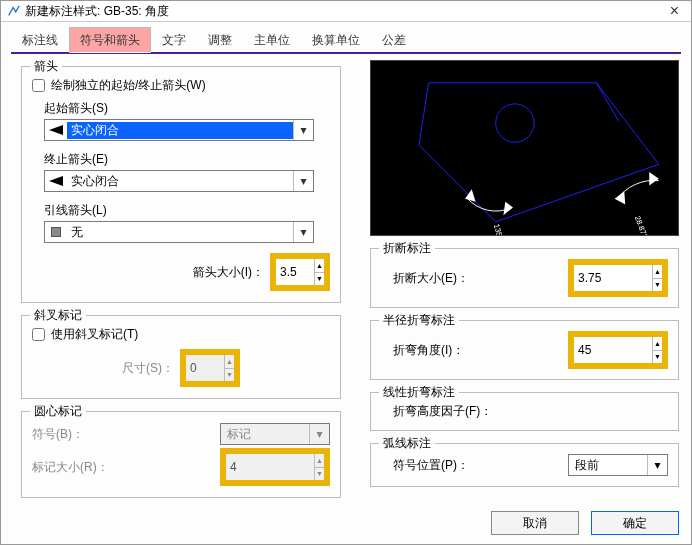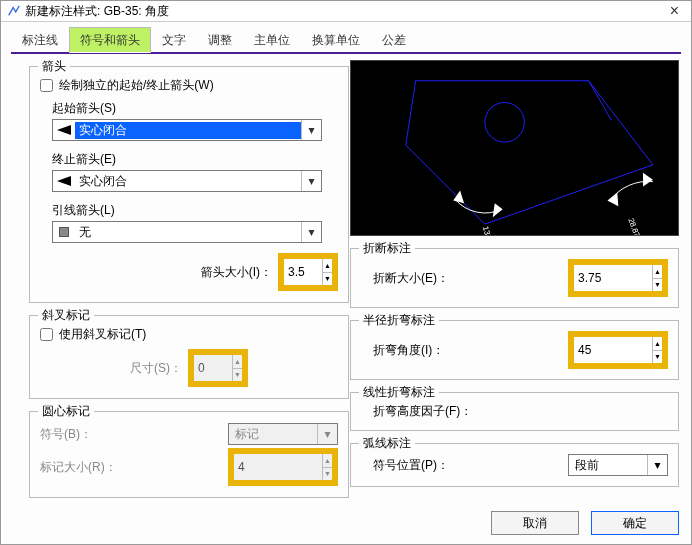--- a/index.html
+++ b/index.html
@@ -20,23 +20,23 @@
     padding: 0 6px;
     background: #fff;
     border-bottom: 1px solid #ccc;
   }
   .titlebar .appicon { width: 14px; height: 14px; margin-right: 4px; color: #2a6bd8; }
   .titlebar .title { flex: 1; font-size: 12px; }
   .titlebar .close { font-size: 16px; color: #333; cursor: pointer; padding: 0 6px; }
 
   .tabs { display: flex; gap: 0; margin: 5px 10px 0 10px; border-bottom: 2px solid #4c1d95; }
   .tab { padding: 4px 10px 3px 10px; font-size: 12px; color: #333; cursor: pointer; border: 1px solid transparent; border-bottom: none; margin-bottom: -1px; }
-  .tab.active { border-color: #bbb; background: #bef264; border-bottom: 1px solid #fdfdfd; }
-
-  .content { flex: 1; padding: 6px 12px 8px 28px; display: flex; gap: 1px; }
+  .tab.active { border-color: #bbb; background: #fca5a5; border-bottom: 1px solid #fdfdfd; }
+
+  .content { flex: 1; padding: 6px 12px 8px 20px; display: flex; gap: 29px; }
   .col-left { width: 320px; display: flex; flex-direction: column; gap: 6px; }
   .col-right { flex: 1; display: flex; flex-direction: column; gap: 6px; }
 
   .group { border: 1px solid #bbb; padding: 8px 10px 8px 10px; position: relative; margin-top: 6px; }
   .group-title { position: absolute; top: -9px; left: 8px; background: #fdfdfd; padding: 0 4px; font-size: 12px; }
 
   .row { display: flex; align-items: center; gap: 6px; margin: 3px 0; }
   .label { font-size: 12px; }
   .sublabel { font-size: 12px; margin: 4px 0 2px 0; }
   .disabled { color: #888; }

